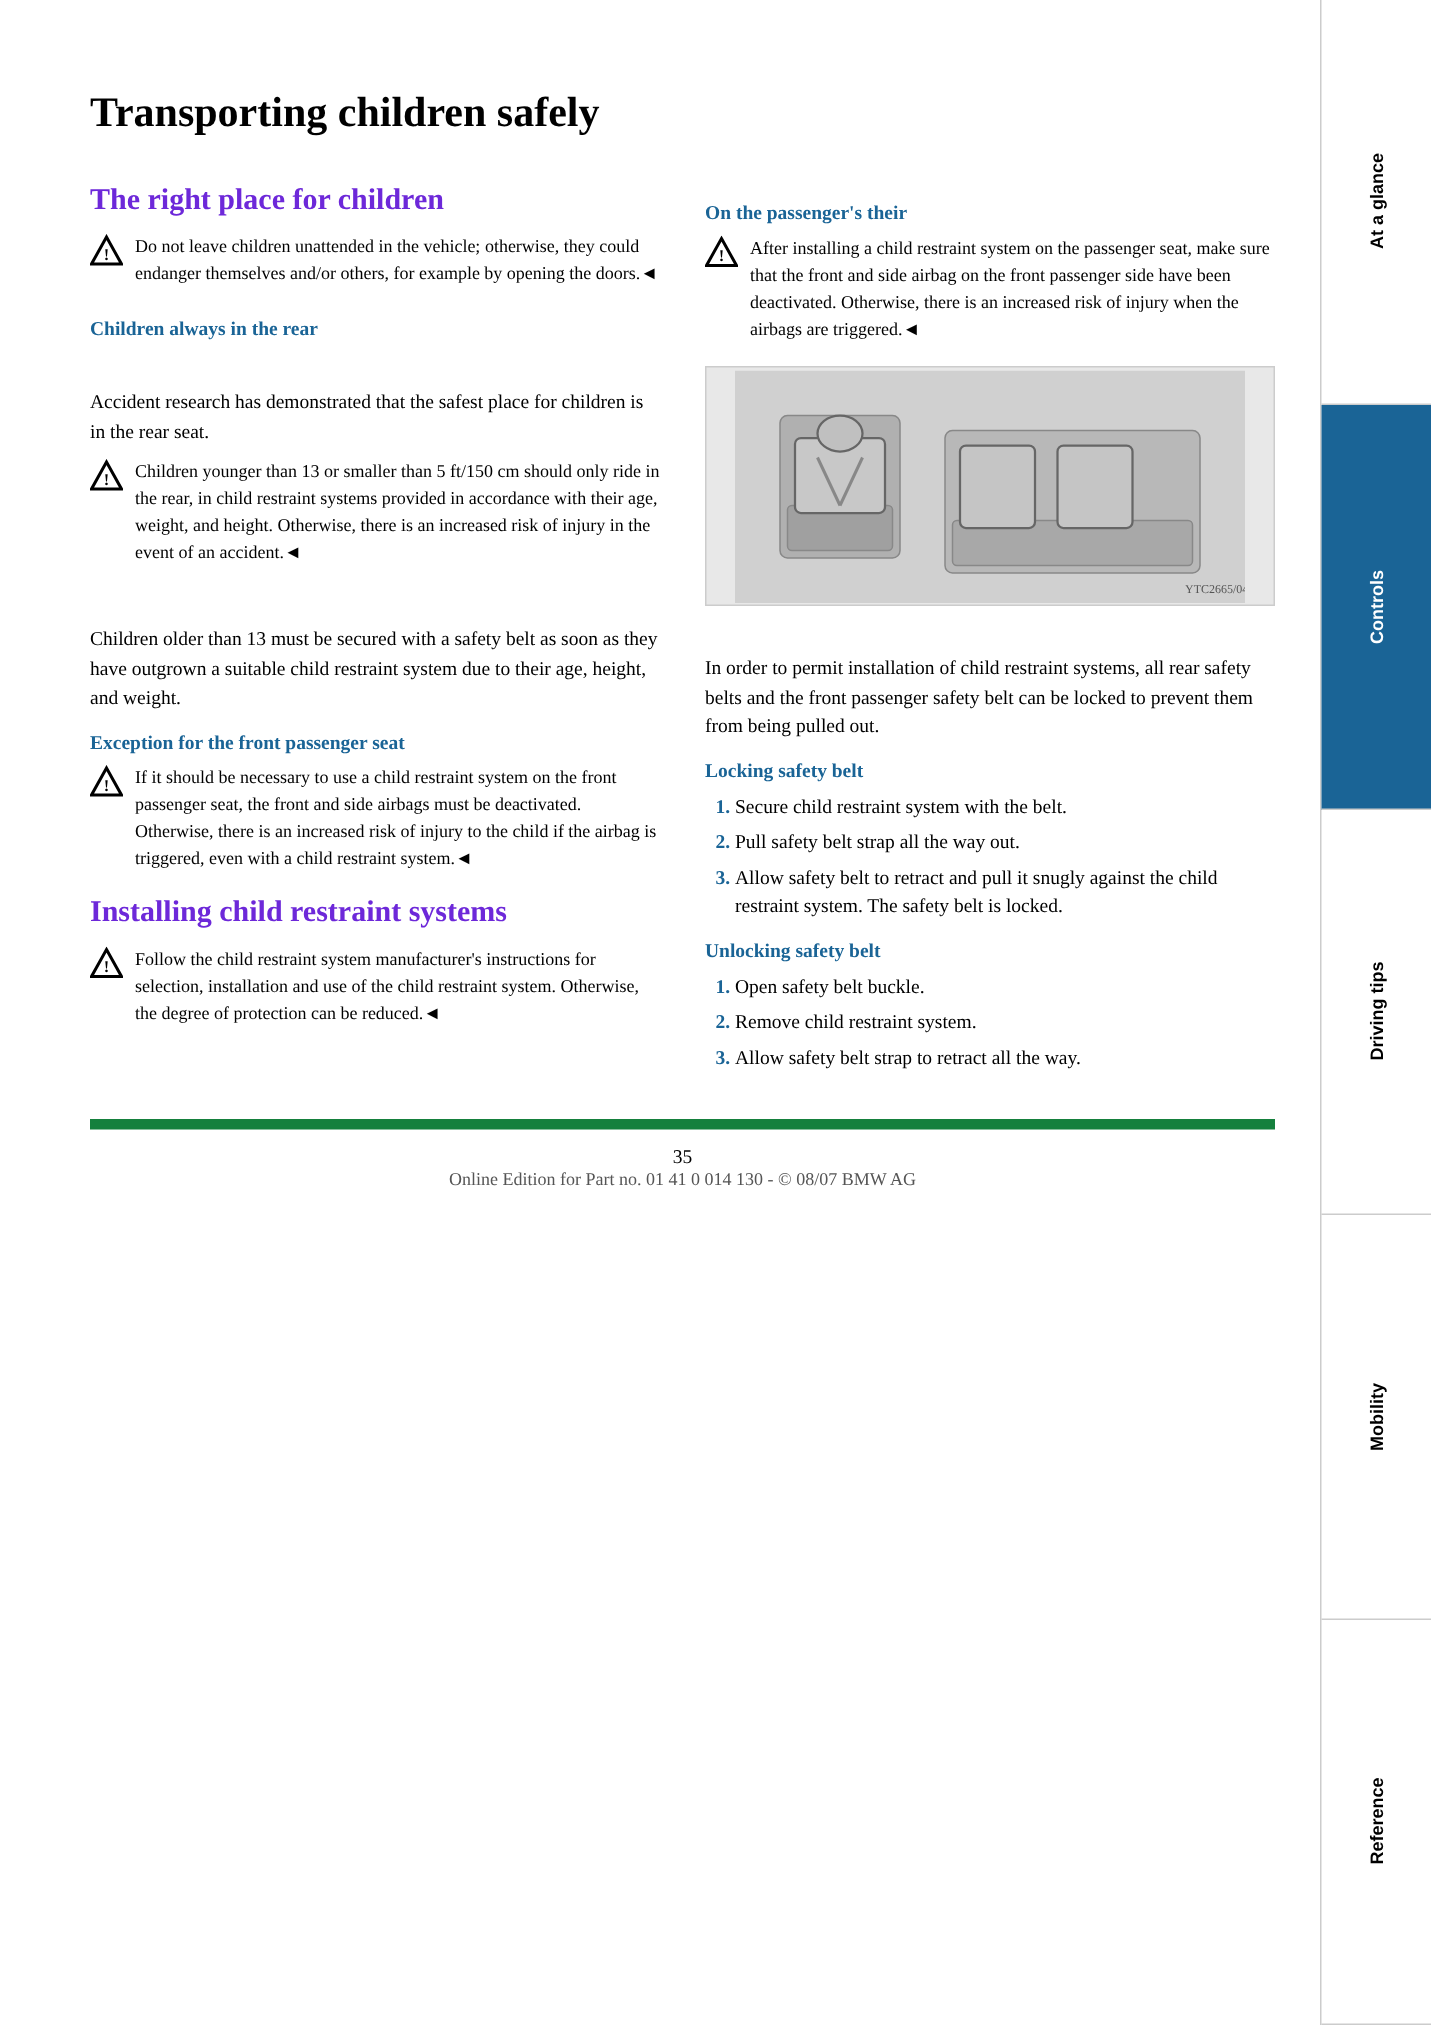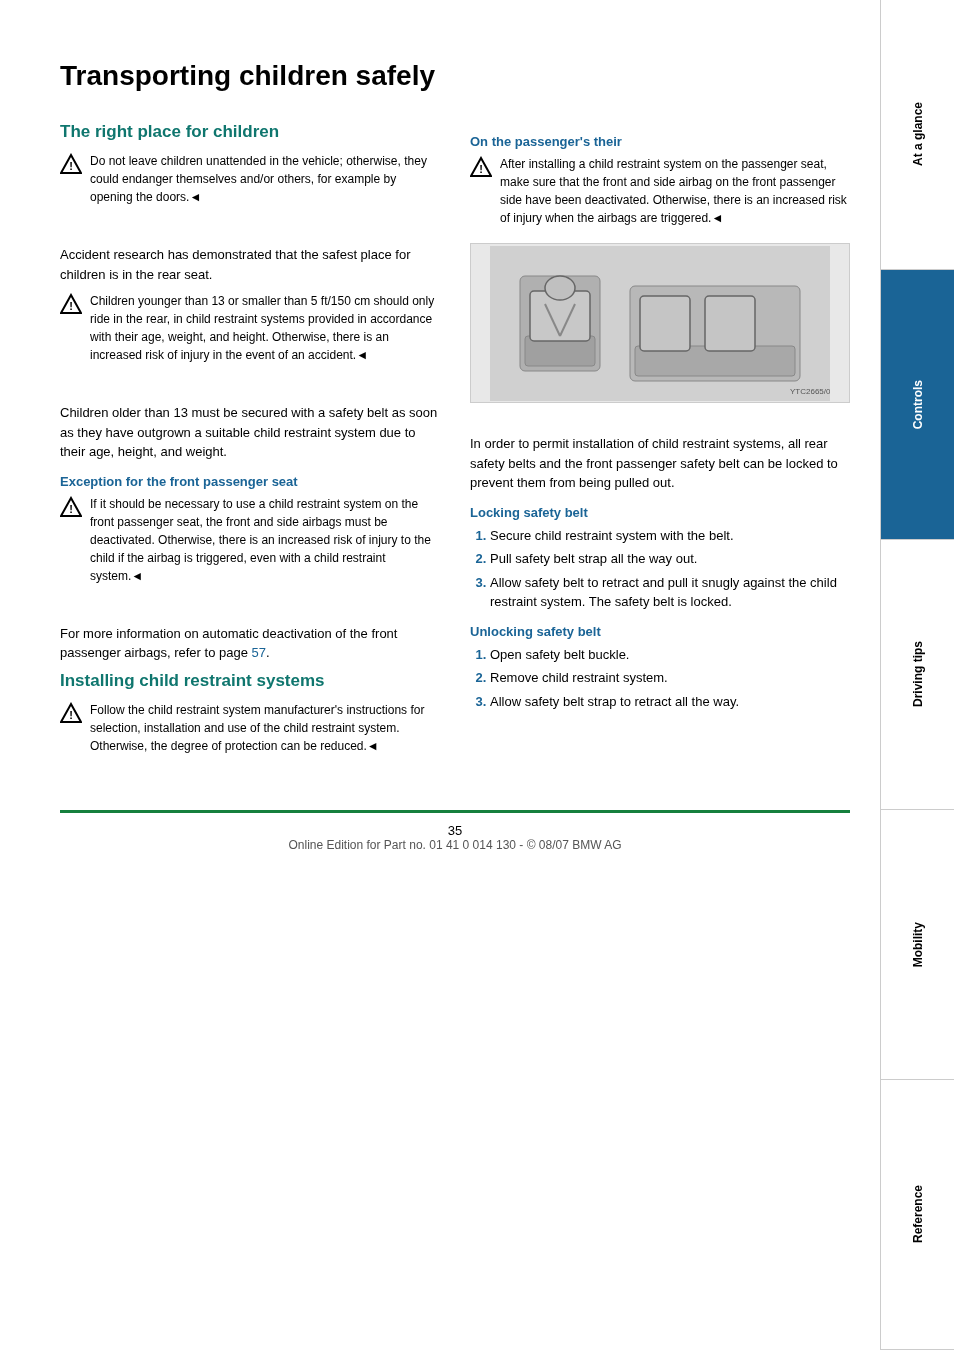--- a/index.html
+++ b/index.html
@@ -17,20 +17,21 @@
     .page-container {
       display: flex;
       width: 954px;
       min-height: 1350px;
     }
 
     .main-content {
       flex: 1;
       padding: 60px 30px 40px 60px;
       max-width: 880px;
+      font-family: Liberation Serif, serif;
     }
 
     .right-sidebar {
       width: 74px;
       display: flex;
       flex-direction: column;
       border-left: 1px solid #ccc;
     }
 
     .sidebar-tab {
@@ -77,23 +78,23 @@
       flex: 1;
       max-width: 430px;
     }
 
     .right-col {
       flex: 1;
       max-width: 390px;
     }
 
     .section-heading {
-      font-size: 17px;
-      font-weight: bold;
-      color: #0f766e;
+      font-size: 20px;
+      font-weight: bold;
+      color: #6d28d9;
       margin-bottom: 10px;
     }
 
     .subsection-heading {
       font-size: 13px;
       font-weight: bold;
       color: #1a6496;
       margin-bottom: 6px;
       margin-top: 12px;
     }
@@ -159,23 +160,23 @@
     .image-placeholder {
       width: 100%;
       height: 100%;
       display: flex;
       align-items: center;
       justify-content: center;
     }
 
     .page-footer {
       text-align: center;
-      margin-top: 39px;
+      margin-top: 24px;
       padding-top: 10px;
-      border-top: 3px solid #15803d;
+      border-top: 7px solid #15803d;
       font-size: 12px;
       color: #555;
     }
 
     .page-number {
       font-size: 13px;
       color: #000;
     }
 
     .inline-link {
@@ -199,20 +200,21 @@
         <div class="warning-block">
           <div class="warning-icon">
             <svg viewBox="0 0 22 22" xmlns="http://www.w3.org/2000/svg">
               <polygon points="11,2 21,20 1,20" fill="none" stroke="#000" stroke-width="2"></polygon>
               <text x="11" y="17" text-anchor="middle" font-size="11" font-weight="bold" fill="#000">!</text>
             </svg>
           </div>
           <p>Do not leave children unattended in the vehicle; otherwise, they could endanger themselves and/or others, for example by opening the doors.◄</p>
         </div>
 
+        <h3 class="subsection-heading">Children always in the rear</h3>
         <p class="paragraph">Accident research has demonstrated that the safest place for children is in the rear seat.</p>
 
         <div class="warning-block">
           <div class="warning-icon">
             <svg viewBox="0 0 22 22" xmlns="http://www.w3.org/2000/svg">
               <polygon points="11,2 21,20 1,20" fill="none" stroke="#000" stroke-width="2"></polygon>
               <text x="11" y="17" text-anchor="middle" font-size="11" font-weight="bold" fill="#000">!</text>
             </svg>
           </div>
           <p>Children younger than 13 or smaller than 5 ft/150 cm should only ride in the rear, in child restraint systems provided in accordance with their age, weight, and height. Otherwise, there is an increased risk of injury in the event of an accident.◄</p>
@@ -225,21 +227,20 @@
         <div class="warning-block">
           <div class="warning-icon">
             <svg viewBox="0 0 22 22" xmlns="http://www.w3.org/2000/svg">
               <polygon points="11,2 21,20 1,20" fill="none" stroke="#000" stroke-width="2"></polygon>
               <text x="11" y="17" text-anchor="middle" font-size="11" font-weight="bold" fill="#000">!</text>
             </svg>
           </div>
           <p>If it should be necessary to use a child restraint system on the front passenger seat, the front and side airbags must be deactivated. Otherwise, there is an increased risk of injury to the child if the airbag is triggered, even with a child restraint system.◄</p>
         </div>
 
-        <p class="paragraph">For more information on automatic deactivation of the front passenger airbags, refer to page <span class="inline-link">57</span>.</p>
 
         <h2 class="section-heading" style="margin-top: 4px;">
           <span>Installing child restraint systems</span>
         </h2>
 
         <div class="warning-block">
           <div class="warning-icon">
             <svg viewBox="0 0 22 22" xmlns="http://www.w3.org/2000/svg">
               <polygon points="11,2 21,20 1,20" fill="none" stroke="#000" stroke-width="2"></polygon>
               <text x="11" y="17" text-anchor="middle" font-size="11" font-weight="bold" fill="#000">!</text>

